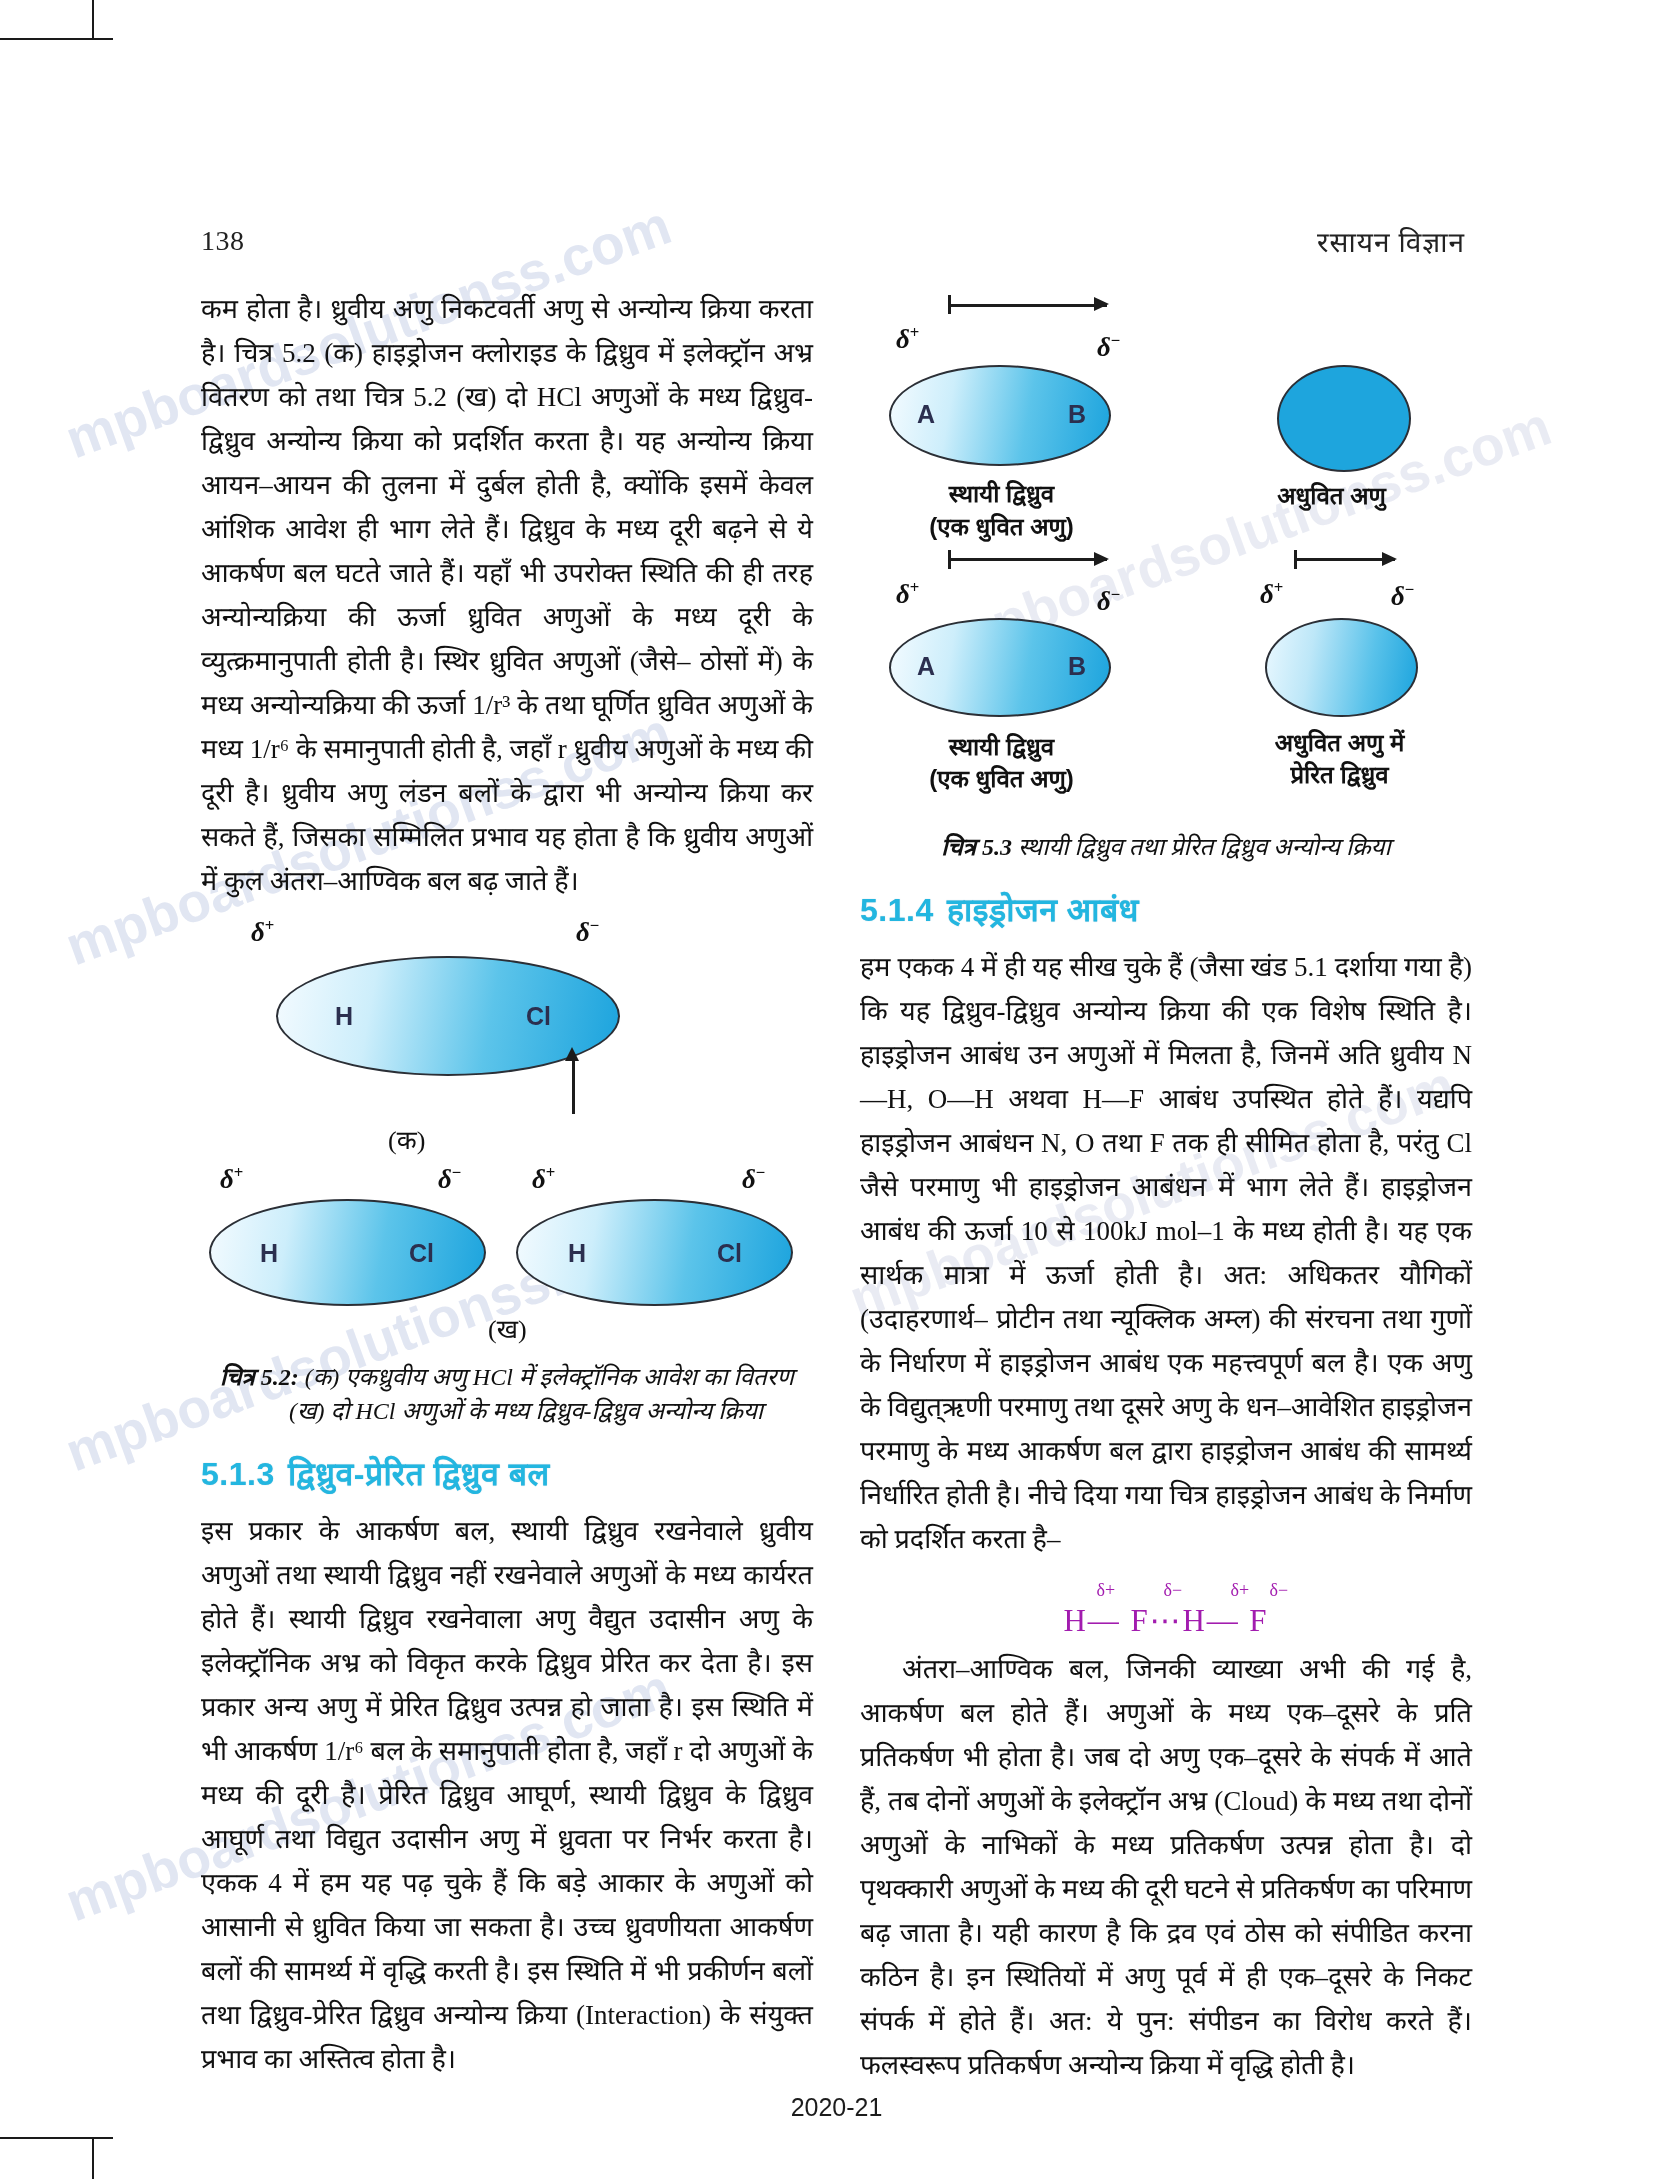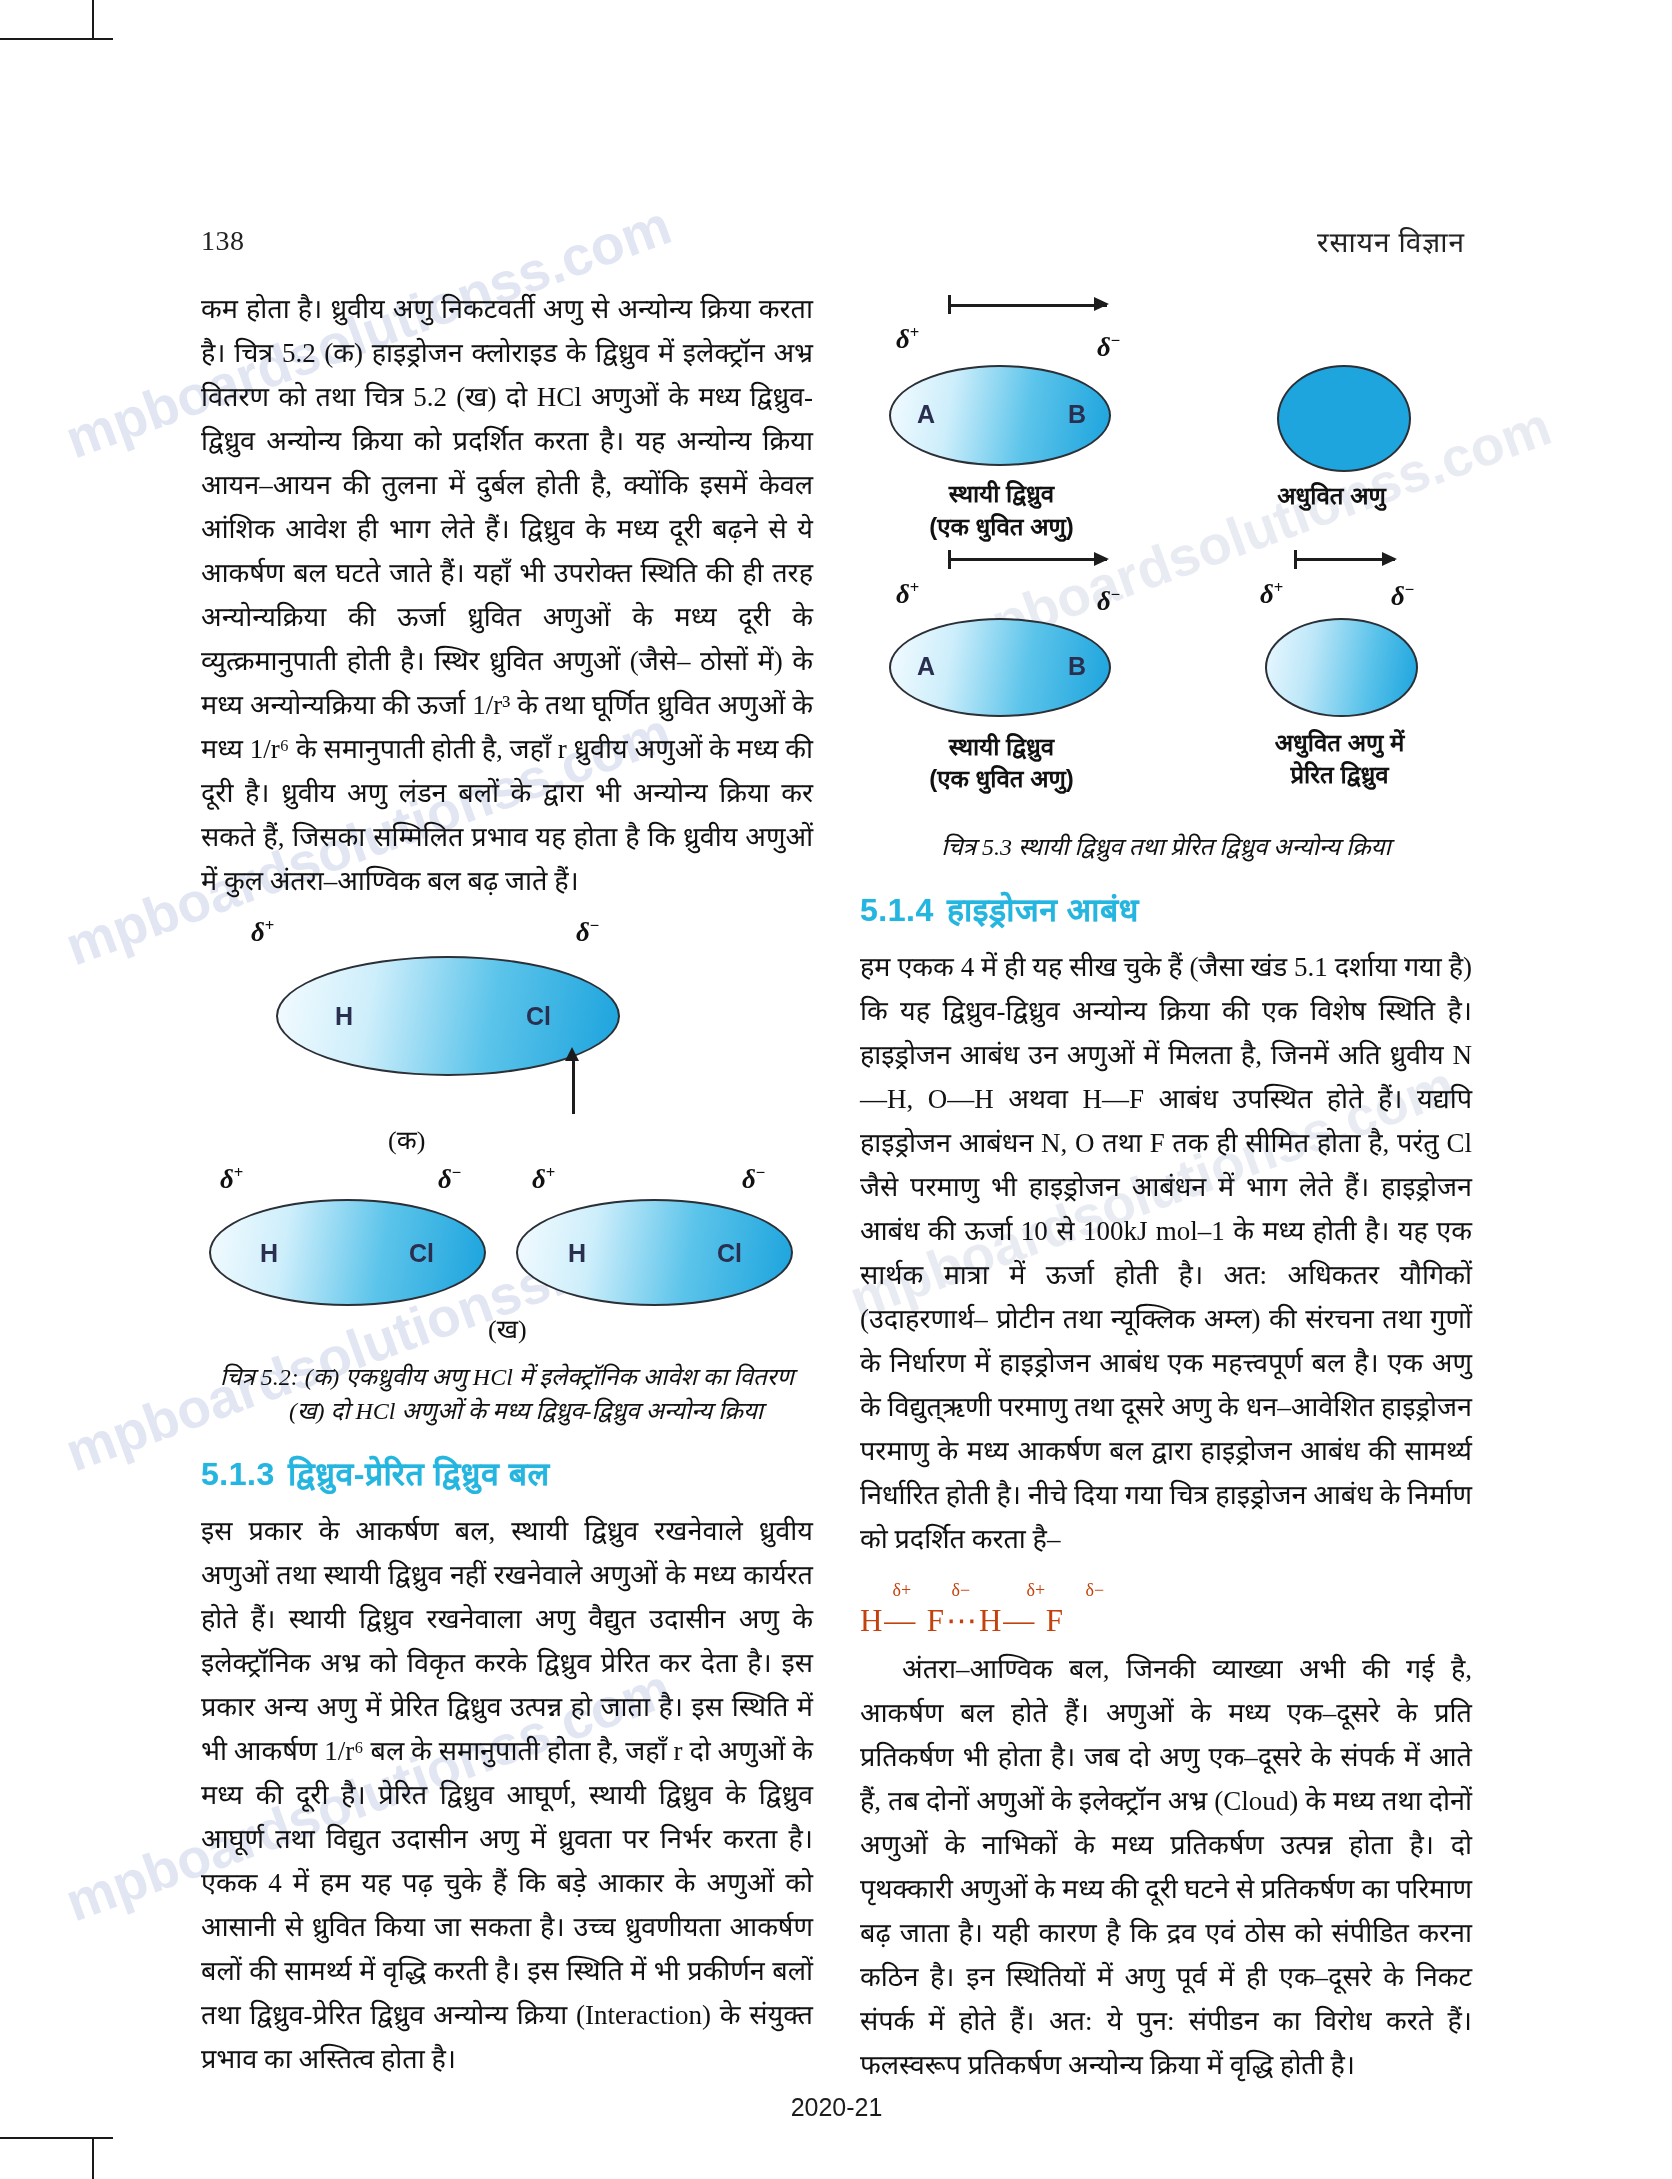--- a/index.html
+++ b/index.html
@@ -106,28 +106,29 @@
   }
   .heading .num { margin-right: 13.4px; }
 
   .fig-caption {
     font-size: 24px;
     font-style: italic;
     line-height: 34px;
     color: #111;
     text-align: center;
   }
-  .fig-caption b { font-style: italic; font-weight: normal; }
+  .fig-caption b { font-style: italic; font-weight: bold; }
   .fig-caption .l2 { display: block; padding-left: 38px; }
 
   .formula {
+    text-align: center;
     font-size: 31px;
     line-height: 32.5px;
     margin: 13.4px 0 9.6px 0;
-    color: #c2410c;
+    color: #a21caf;
   }
   .formula .delta-row {
     display: block;
     font-size: 18px;
     letter-spacing: 0;
     margin-bottom: -1.9px;
   }
   .formula .delta-row span { display: inline-block; }
   .mono-sp { letter-spacing: 1.9px; }
 

